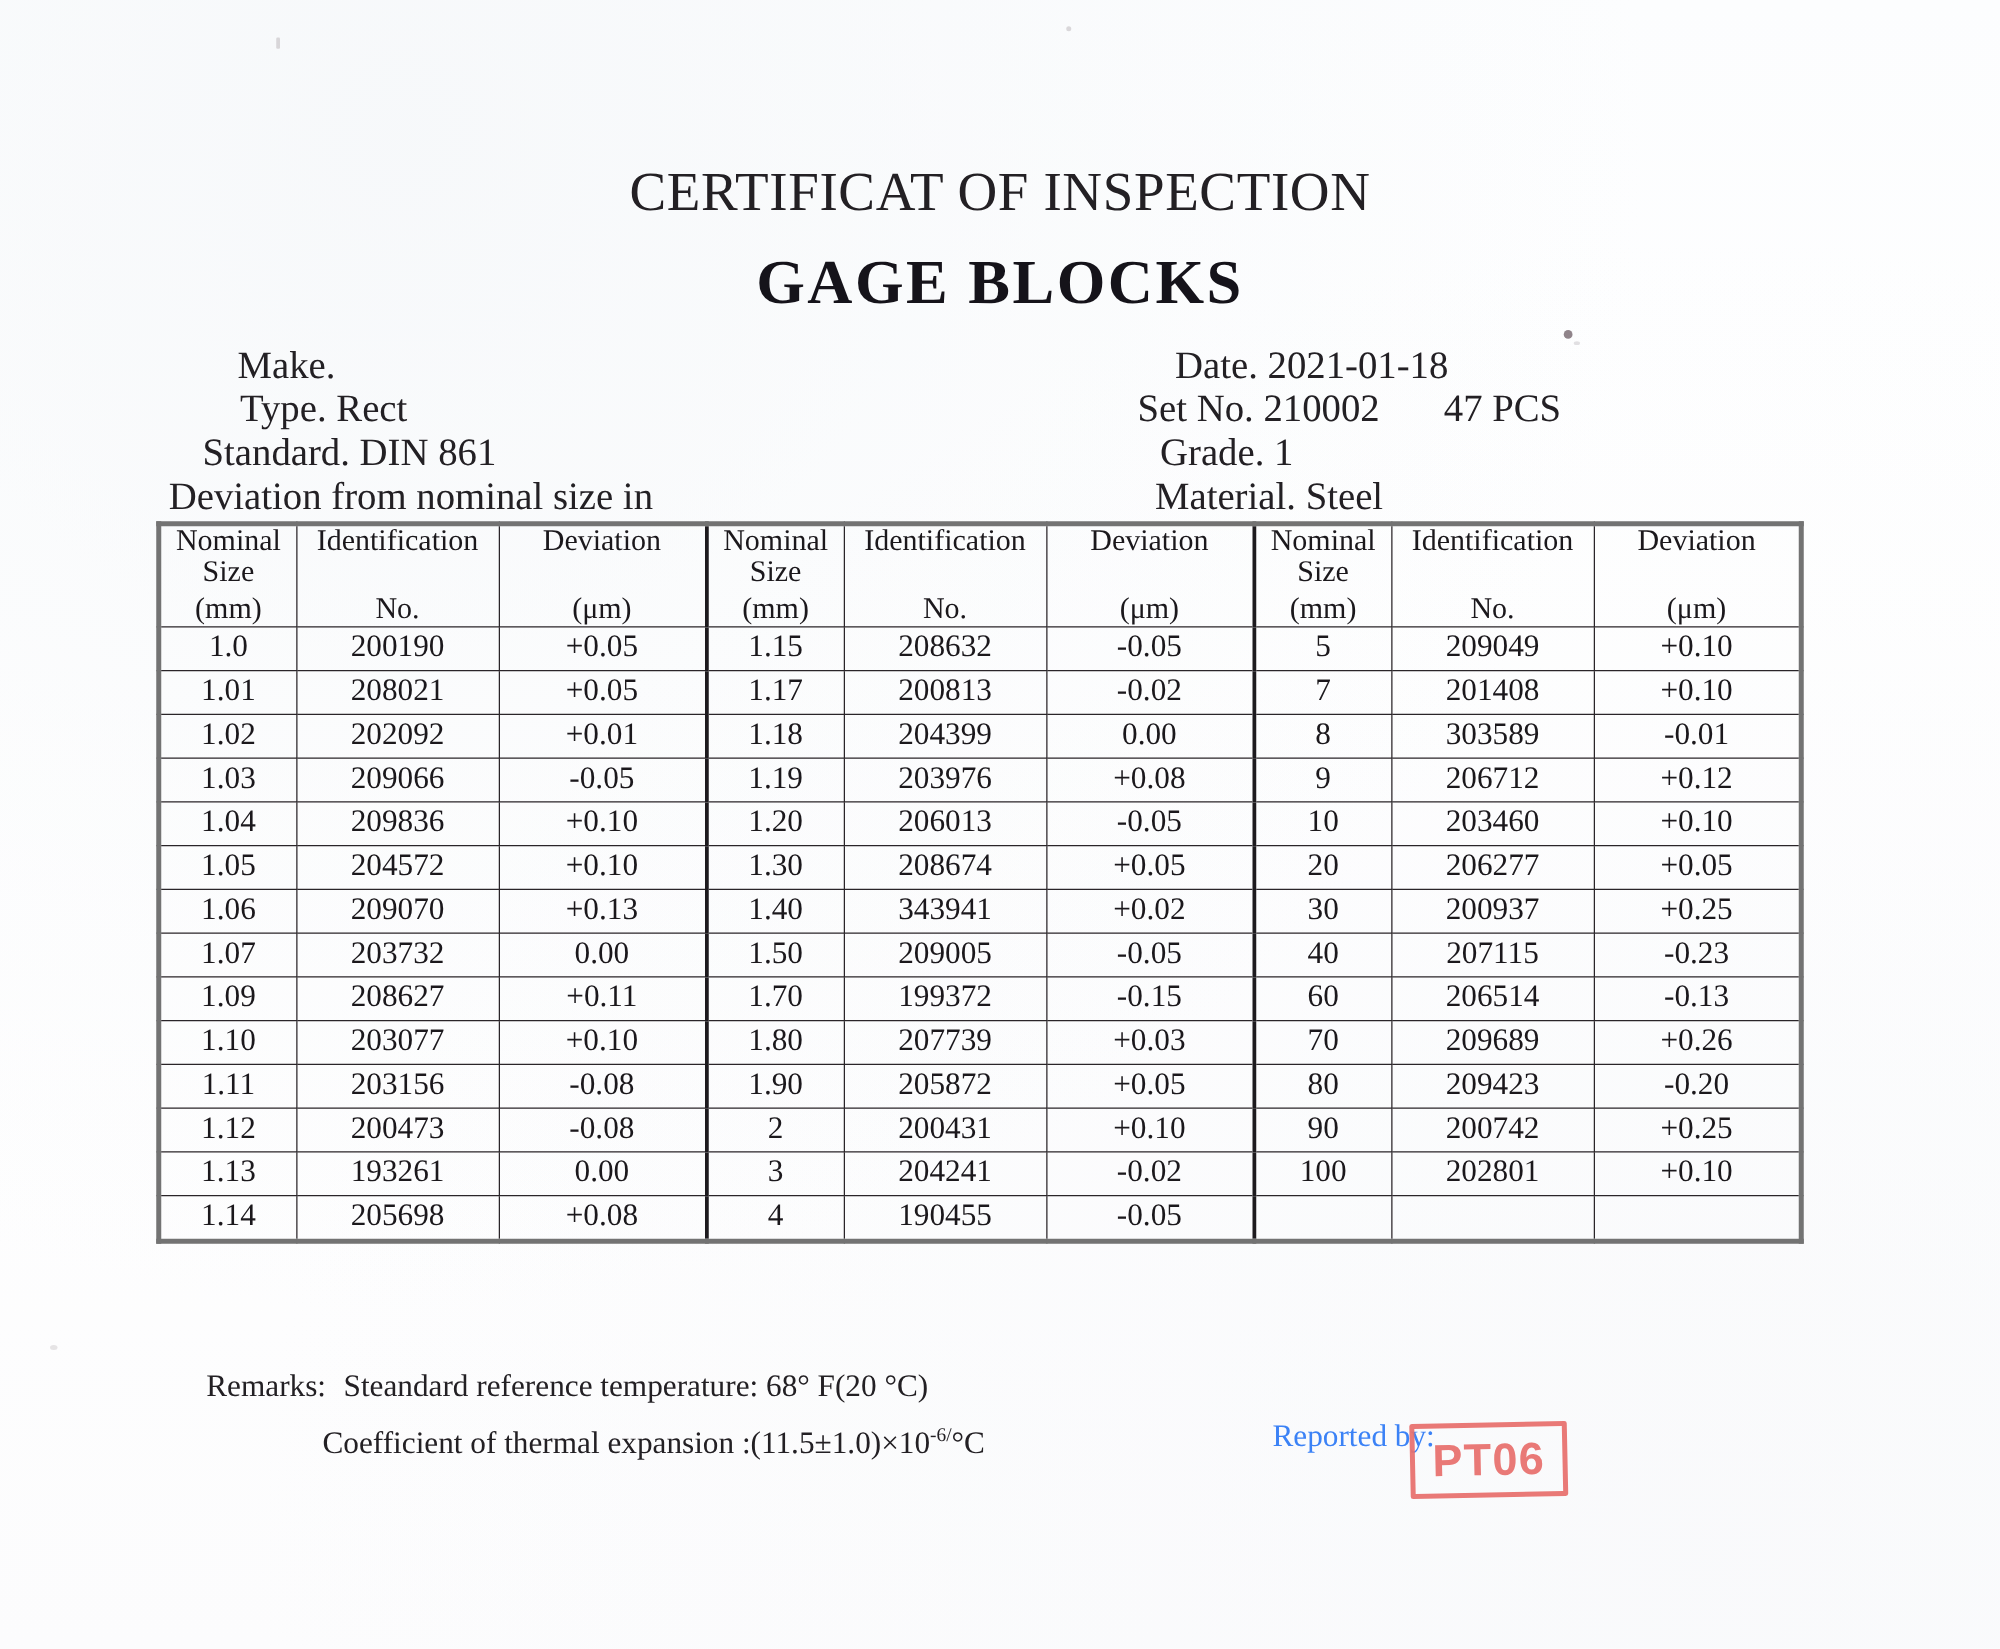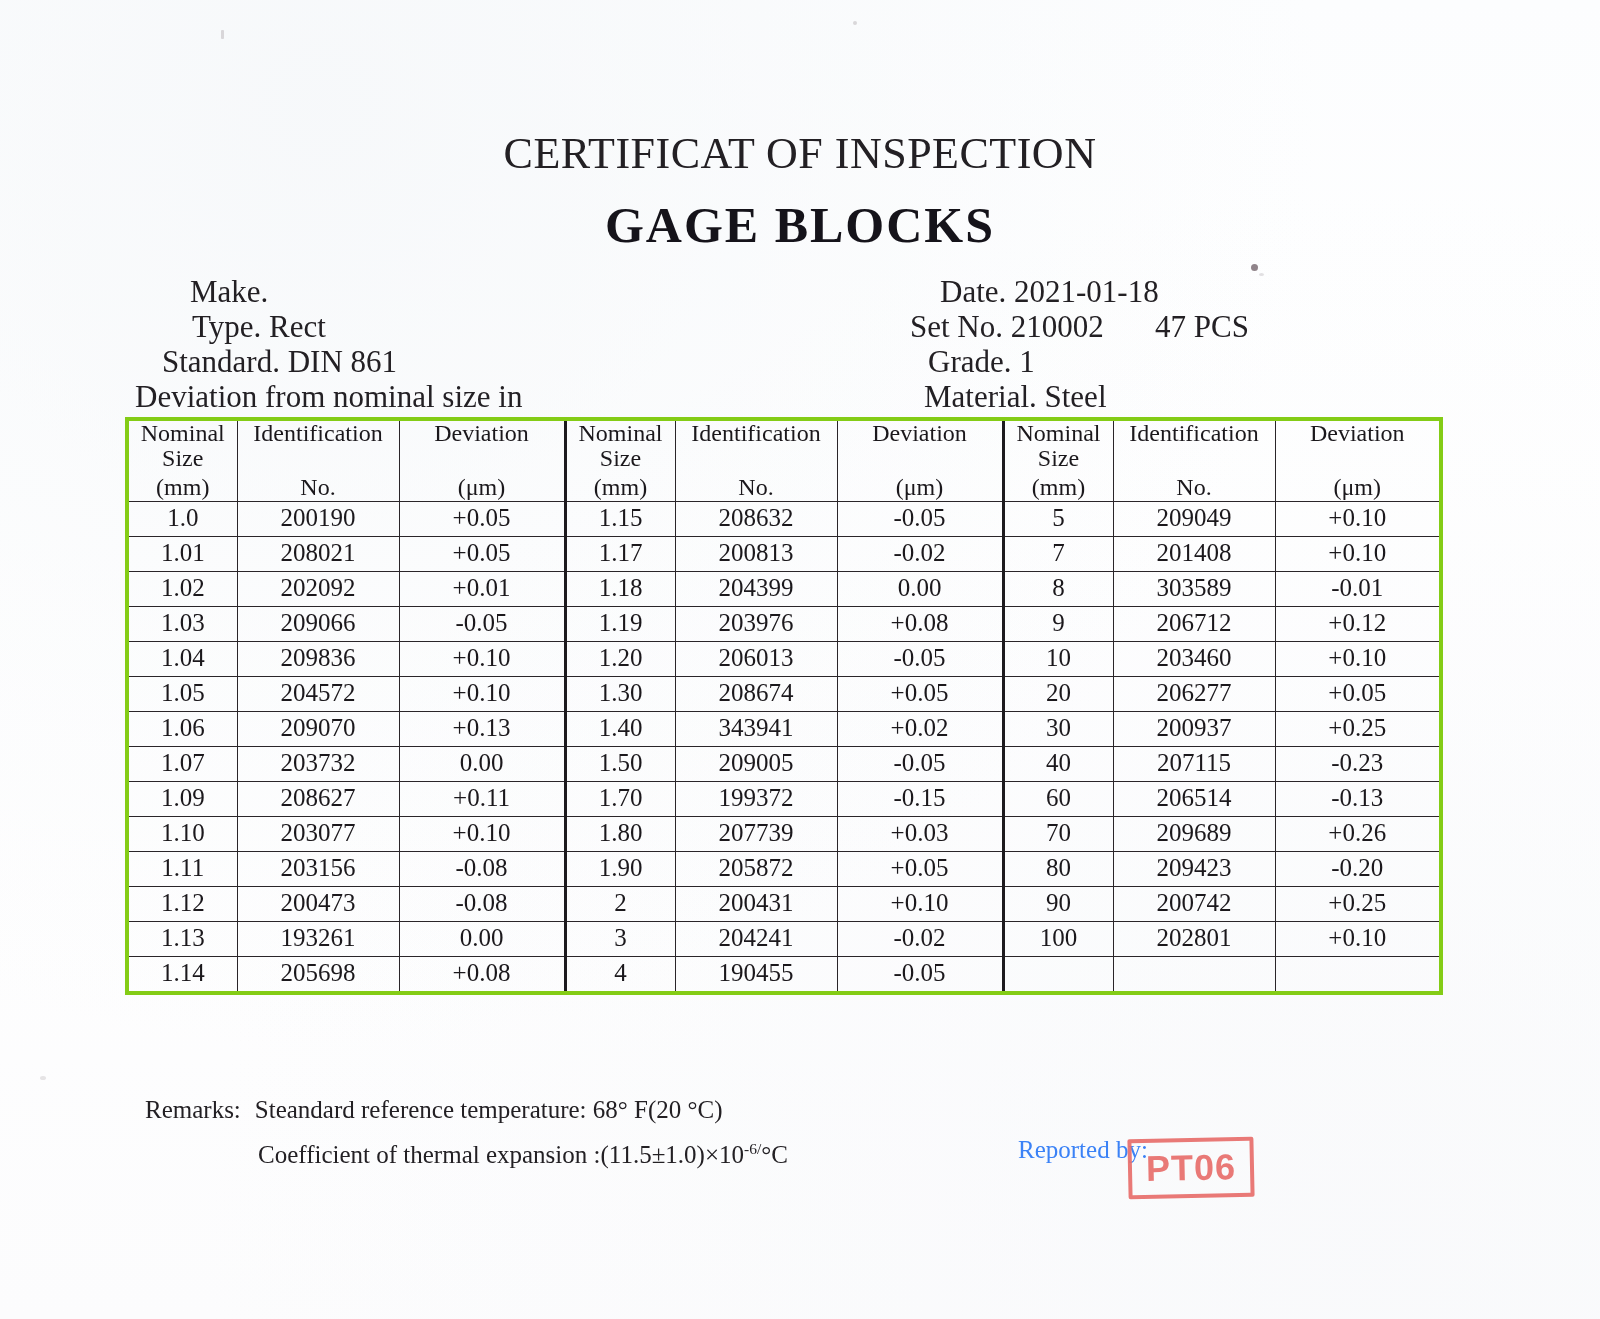--- a/index.html
+++ b/index.html
@@ -105,21 +105,21 @@
     border: 1.5px solid #2a2529;
     text-align: center;
     font-weight: normal;
     padding: 0;
     height: 34px;
     line-height: 1.05;
     vertical-align: middle;
   }
   
   table.gb {
-    border: 4px solid #84cc16;
+    border: 4px solid #737373;
   }
   th.hd {
     height: 96px;
     vertical-align: middle;
     font-size: 24px;
     border-bottom: 3.5px solid #1d1a1e;
   }
   th.hd .l1 { display:block; }
   th.hd .l2 { display:block; }
   th.hd .l3 { display:block; margin-top: 4px; }
@@ -136,21 +136,21 @@
 
   
   .remarks {
     position: absolute;
     top: 1096px;
     left: 145px;
     font-size: 25px;
     color: #232024;
   }
   .rm-line1 { position: absolute; top: 0; left: 0; white-space: nowrap; }
-  .rm-label { margin-right: 14px; }
+  .rm-label { margin-right: 14px; margin-left: 20px; }
   .rm-line2 { position: absolute; top: 44px; left: 113px; white-space: nowrap; }
   sup { font-size: 0.62em; vertical-align: super; }
 
   .reported {
     position: absolute;
     top: 1136px;
     left: 1018px;
     font-size: 25px;
     color: #3b82f6;
     white-space: nowrap;

